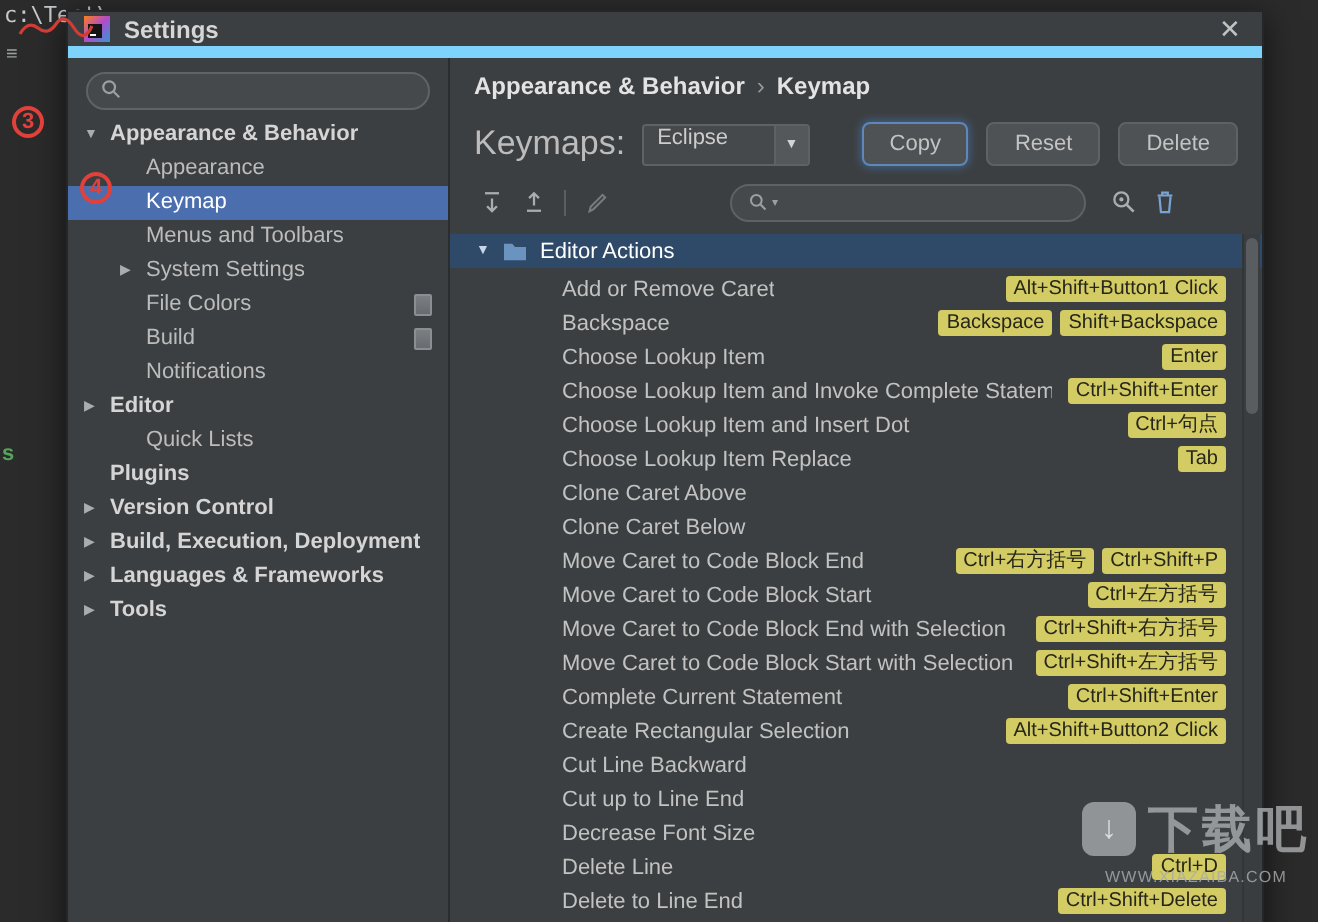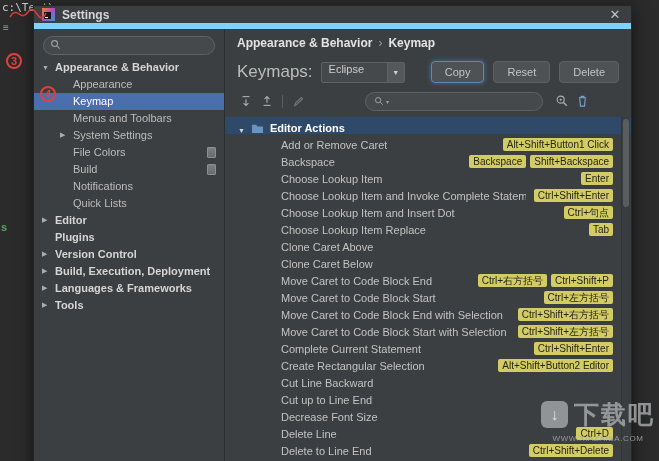--- a/index.html
+++ b/index.html
@@ -52,21 +52,21 @@
 
 .tools{display:flex;align-items:center;margin:9px 12px 0;height:18px;padding-right:24px}
 .tool-ic{width:17px;height:16px;display:flex;align-items:center;justify-content:center;color:#a9adb0;margin-right:4px}
 .tool-ic.disabled{color:#787c7e}
 .tool-ic.blue{color:#7aa3d4}
 .tool-sep{width:1px;height:13px;background:#5a5e60;margin:0 7px 0 3px}
 .t-search{margin-left:auto;margin-right:10px;width:178px;height:19px;border:1px solid #5e6264;background:#45494b;border-radius:10px;display:flex;align-items:center;padding:0 8px;color:#9aa0a3}
 .t-search .dd{font-size:6px;margin-left:2px;color:#9aa0a3}
 
 .list{margin-top:7px;flex:1;position:relative;overflow:hidden;font-size:11px}
-.grp-row{height:17px;display:flex;align-items:flex-end;background:#2f4a69;padding-left:13px;color:#fff;font-weight:bold}
+.grp-row{height:17px;display:flex;align-items:center;background:#2f4a69;padding-left:13px;color:#fff;font-weight:normal}
 .grp-row .tri{color:#c8d5e6;width:12px;flex:0 0 12px}
 .folder-ic{margin:0 6px 0 1px;display:flex;align-items:center}
 .act-row{height:17px;display:flex;align-items:flex-end;padding-left:56px;color:#c2c2c2;white-space:nowrap;overflow:hidden}
 .act-name{overflow:hidden;flex:0 1 auto}
 .badges{margin-left:auto;display:flex;gap:4px;padding-left:8px;padding-right:18px;flex:0 0 auto}
 .badge{background:#d3cb63;color:#26261a;font-size:10px;line-height:13px;height:13px;padding:0 4px;border-radius:2px}
 .vscroll{position:absolute;right:1px;top:0;bottom:0;width:9px;background:#3a3d3f;border-left:1px solid #333637}
 .vthumb{position:absolute;left:1px;right:1px;top:2px;height:88px;background:#595d5f;border-radius:4px}
 
 
@@ -139,27 +139,27 @@
           </div>
           <div class="tree-row child">
             <span class="tri"></span>
             <span class="tlbl">Build</span>
             <span class="page-ic"></span>
           </div>
           <div class="tree-row child">
             <span class="tri"></span>
             <span class="tlbl">Notifications</span>
           </div>
+          <div class="tree-row top">
+            <span class="tri">▶</span>
+            <span class="tlbl">Editor</span>
+          </div>
           <div class="tree-row child">
             <span class="tri"></span>
             <span class="tlbl">Quick Lists</span>
-          </div>
-          <div class="tree-row top">
-            <span class="tri">▶</span>
-            <span class="tlbl">Editor</span>
           </div>
           <div class="tree-row top">
             <span class="tri"></span>
             <span class="tlbl">Plugins</span>
           </div>
           <div class="tree-row top">
             <span class="tri">▶</span>
             <span class="tlbl">Version Control</span>
           </div>
           <div class="tree-row top">
@@ -317,21 +317,21 @@
             </div>
             <div class="act-row">
               <span class="act-name">Complete Current Statement</span>
               <span class="badges">
                 <span class="badge">Ctrl+Shift+Enter</span>
               </span>
             </div>
             <div class="act-row">
               <span class="act-name">Create Rectangular Selection</span>
               <span class="badges">
-                <span class="badge">Alt+Shift+Button2 Editor</span>
+                <span class="badge">Alt+Shift+Button2 Click</span>
               </span>
             </div>
             <div class="act-row">
               <span class="act-name">Cut Line Backward</span>
               <span class="badges"></span>
             </div>
             <div class="act-row">
               <span class="act-name">Cut up to Line End</span>
               <span class="badges"></span>
             </div>

